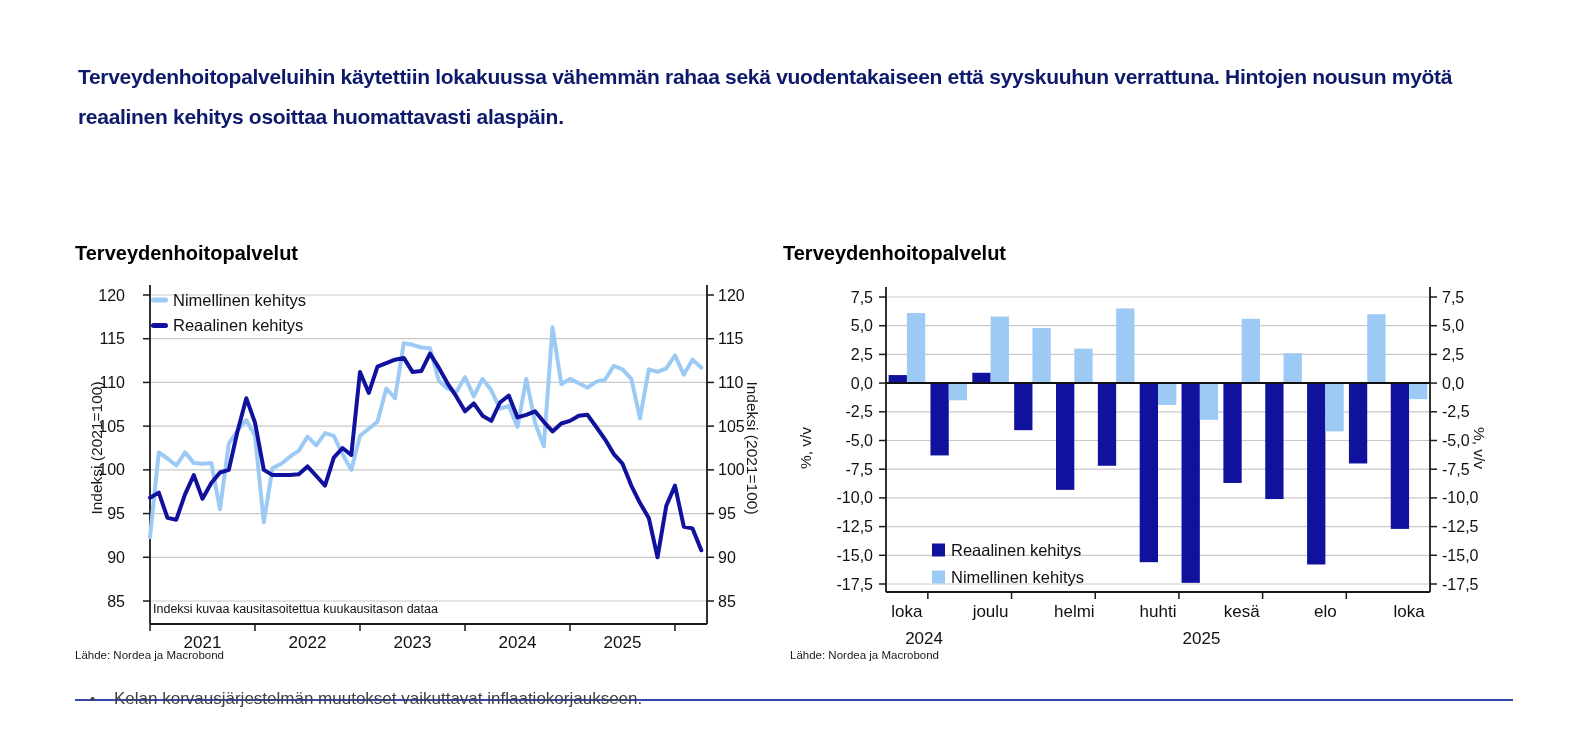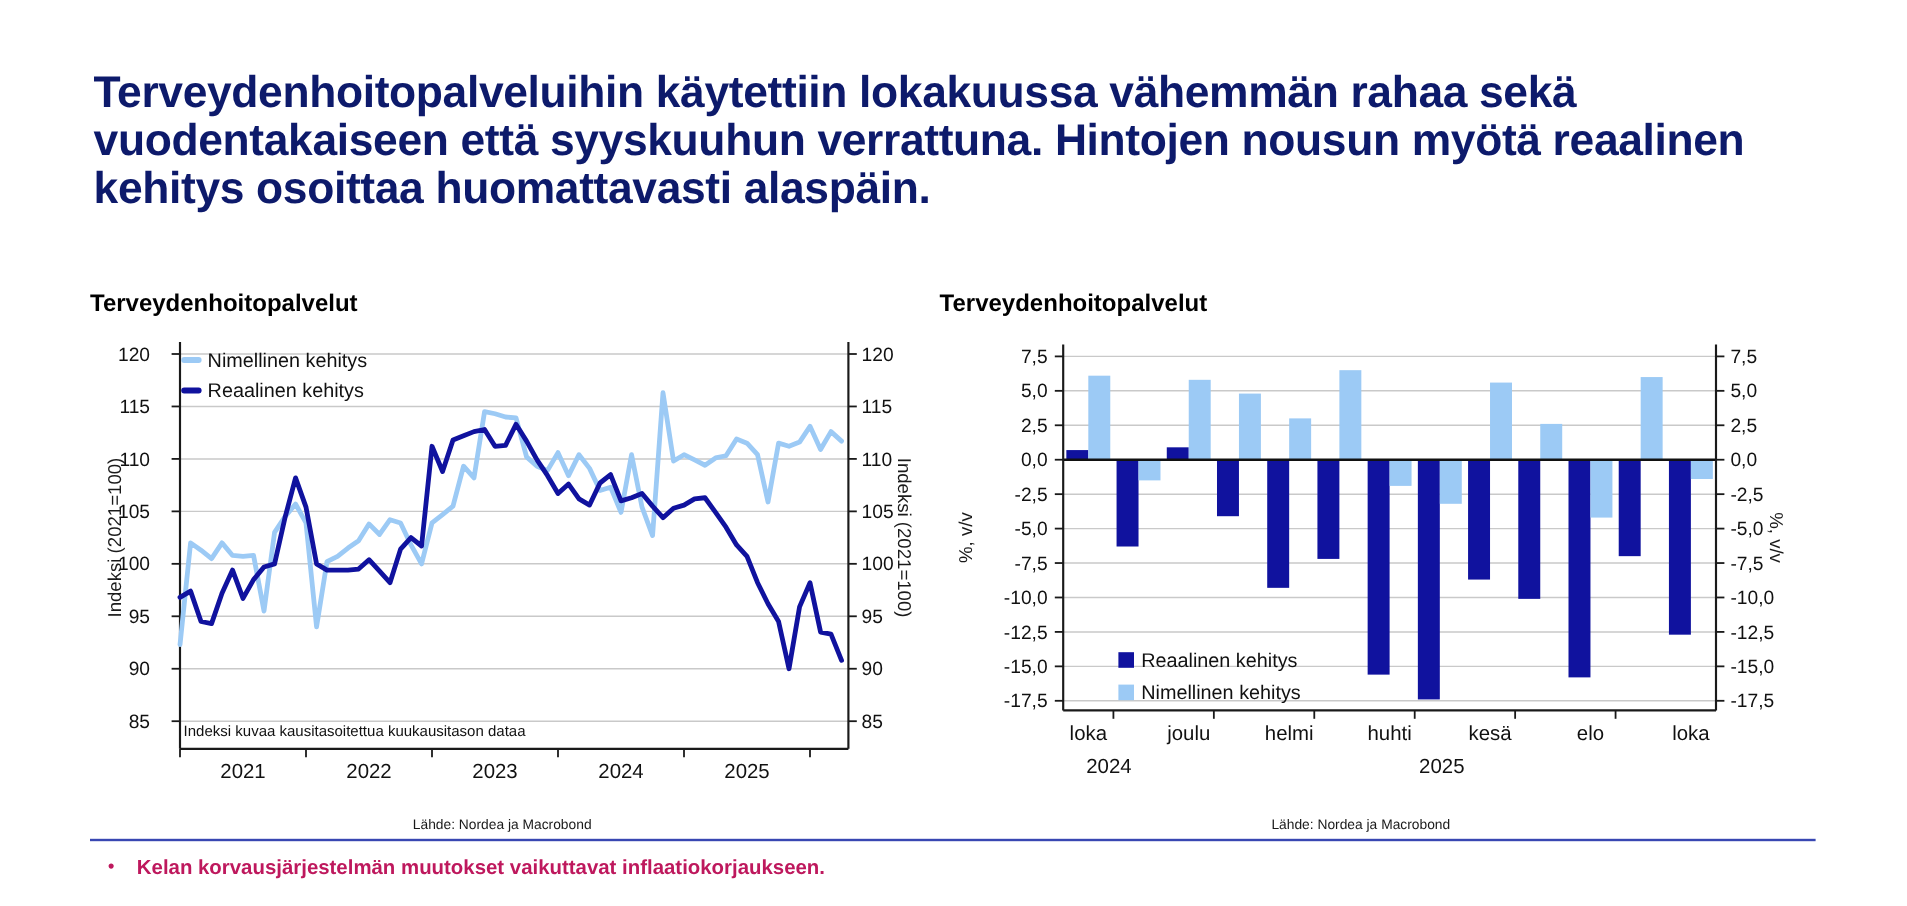--- a/index.html
+++ b/index.html
@@ -2,42 +2,42 @@
 <html><head>
 <meta charset="utf-8">
 <style>
   html,body{margin:0;padding:0;}
   body{
     width:1589px;height:755px;position:relative;background:#ffffff;
     font-family:"Liberation Sans",sans-serif;overflow:hidden;
   }
   .headline{
     position:absolute;left:78px;top:57px;width:1400px;
-    font-size:37px;line-height:40px;font-weight:700;color:#0D1A6B;
+    font-size:21px;line-height:40px;font-weight:700;color:#0D1A6B;
     letter-spacing:-0.3px;
   }
   .chart-title{
     position:absolute;font-size:20px;font-weight:700;color:#000;
     white-space:nowrap;
   }
   .source{
-    position:absolute;font-size:11.5px;color:#1a1a1a;text-align:center;margin-top:33px;
+    position:absolute;font-size:11.5px;color:#1a1a1a;text-align:left;
   }
   .rot-label{
     position:absolute;font-size:15.5px;color:#1a1a1a;white-space:nowrap;
     transform:translate(-50%,-50%) rotate(-90deg);
   }
   .rot-label.cw{transform:translate(-50%,-50%) rotate(90deg);}
   .divider{
     position:absolute;left:75px;top:699px;width:1438px;height:2px;
     background:#3847B2;
   }
   .bullet-row{
-    position:absolute;left:90px;top:711px;width:1400px;
-    font-size:17px;color:#be185d;line-height:24px;font-weight:bold;
+    position:absolute;left:90px;top:687px;width:1400px;
+    font-size:17px;color:#404040;line-height:24px;
   }
   .bullet-row .dot{display:inline-block;width:24px;font-size:15px;vertical-align:top;}
   svg{position:absolute;display:block;}
   svg text{font-family:"Liberation Sans",sans-serif;fill:#111;}
 </style>
 </head>
 <body>
 
 <div class="headline">Terveydenhoitopalveluihin käytettiin lokakuussa vähemmän rahaa sekä vuodentakaiseen että syyskuuhun verrattuna. Hintojen nousun myötä reaalinen kehitys osoittaa huomattavasti alaspäin.</div>
 

